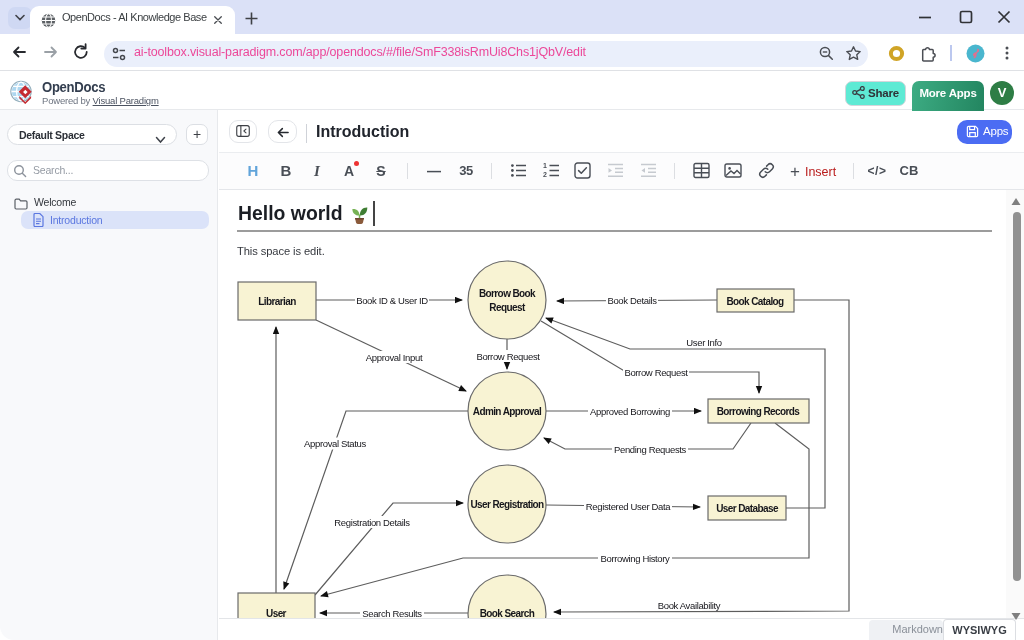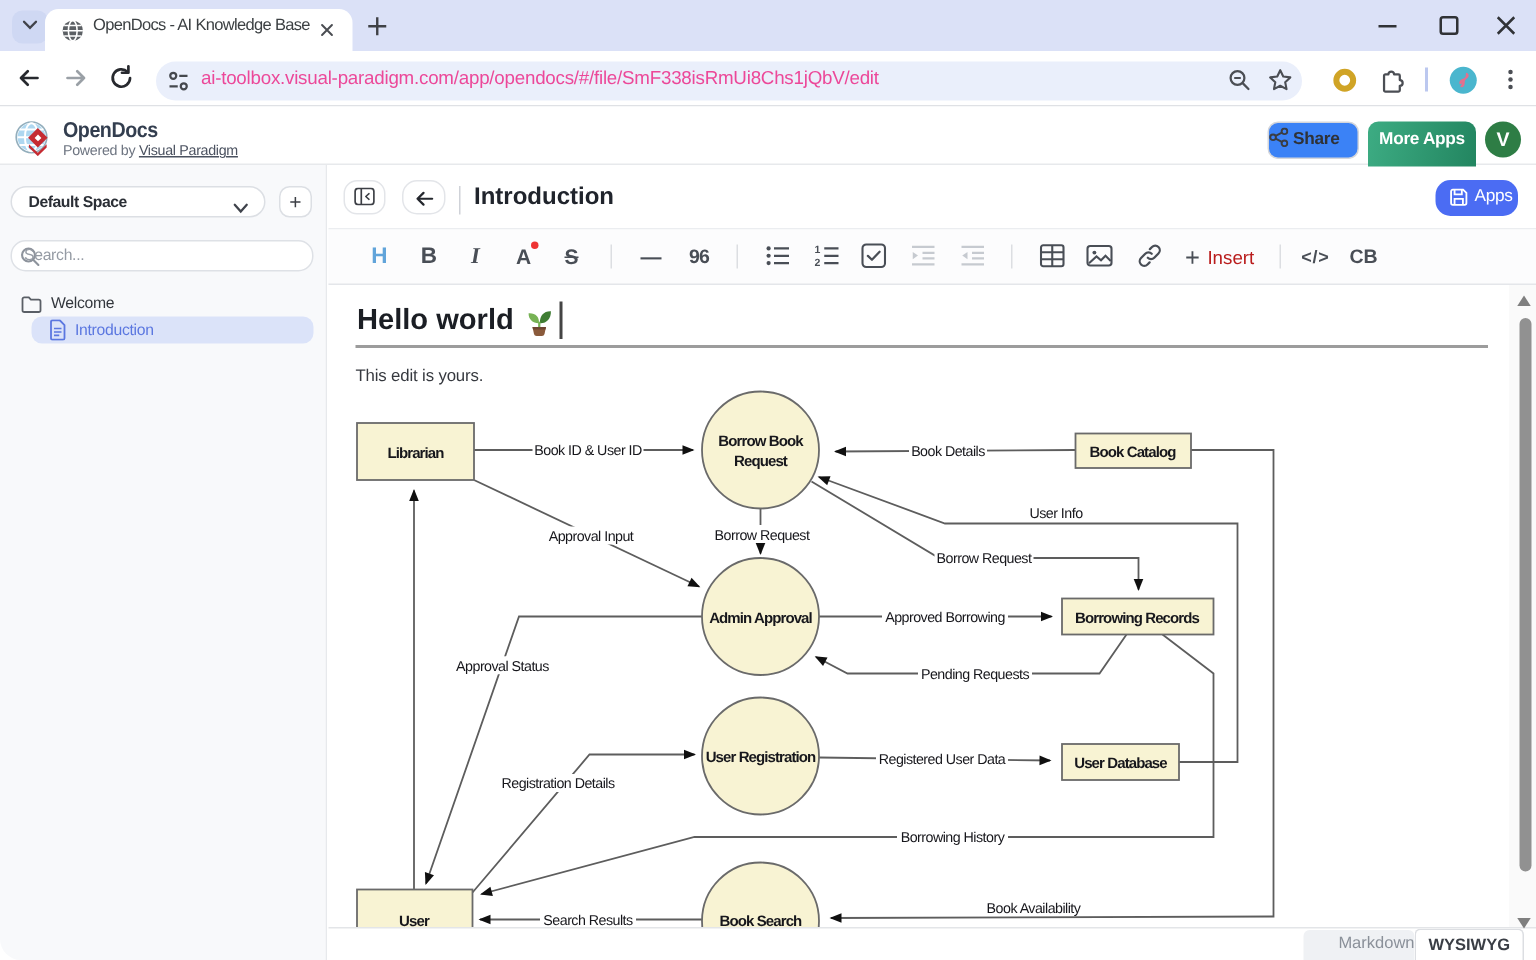--- a/index.html
+++ b/index.html
@@ -21,31 +21,31 @@
   .navic { top:43px; }
   #urlpill { left:104px; top:41px; width:764px; height:26px; border-radius:13px; background:#eaeffb; }
   #urltext { left:134px; top:45px; font-size:12.5px; color:#ec4899; letter-spacing:-0.15px; }
 
   
   #apphead { left:0; top:71px; width:1024px; height:39px; background:#fff; border-bottom:1px solid #e7e9ec; }
   #logo { left:10px; top:80px; }
   #brand { left:42px; top:79px; font-size:12.5px; font-weight:bold; color:#333e4f; letter-spacing:-0.3px; transform:scale(1.05,1.15); transform-origin:left top; }
   #powered { left:42px; top:95px; font-size:9.5px; color:#6d7480; letter-spacing:-0.2px; }
   #powered a { color:#4b5260; }
-  #sharebtn { left:845px; top:81px; width:61px; height:25px; background:#3b82f6; border:1px solid #d4d6db; border-radius:7px; font-size:11.5px; font-weight:bold; color:#2f3237; text-align:left; line-height:23px; letter-spacing:-0.2px; }
+  #sharebtn { left:845px; top:81px; width:61px; height:25px; background:#5eead4; border:1px solid #d4d6db; border-radius:7px; font-size:11.5px; font-weight:bold; color:#2f3237; text-align:center; line-height:23px; letter-spacing:-0.2px; }
   #moreapps { left:912px; top:81px; width:72px; height:42px; background:linear-gradient(100deg,#3dac83,#22845f); border-radius:7px; font-size:11.5px; font-weight:bold; color:#fff; text-align:center; line-height:25px; letter-spacing:-0.2px; }
   #avatarv { left:990px; top:81px; width:24px; height:24px; border-radius:50%; background:#2e7d45; color:#fff; font-size:13px; font-weight:bold; text-align:center; line-height:24px; }
 
   
   #sidebar { left:0; top:110px; width:218px; height:530px; background:#f8f9fb; border-right:1px solid #e7e9ec; border-bottom-left-radius:14px; }
   #spacesel { left:7px; top:124px; width:170px; height:21px; background:#fff; border:1px solid #dcdfe4; border-radius:11px; font-size:10.5px; font-weight:bold; color:#2b2f36; line-height:20px; padding-left:11px; letter-spacing:-0.3px; }
   #spacechev { left:155px; top:130px; }
   #plusbtn { left:186px; top:124px; width:22px; height:21px; background:#fff; border:1px solid #dcdfe4; border-radius:7px; color:#3d4046; text-align:center; line-height:19px; font-size:14px; }
   #searchbox { left:7px; top:160px; width:202px; height:21px; background:#fff; border:1px solid #dee1e6; border-radius:10px; }
-  #searchtxt { left:16px; top:164px; font-size:10.5px; color:#959ba4; letter-spacing:-0.2px; }
+  #searchtxt { left:33px; top:164px; font-size:10.5px; color:#959ba4; letter-spacing:-0.2px; }
   #welcome { left:34px; top:196px; font-size:10.5px; color:#33373d; letter-spacing:-0.2px; }
   #intro-item { left:21px; top:211px; width:188px; height:18px; background:#dbe3f9; border-radius:7px; }
   #intro-txt { left:50px; top:214px; font-size:10.5px; color:#5b77e0; letter-spacing:-0.2px; }
 
   
   #dochead { left:219px; top:111px; width:805px; height:42px; background:#fff; border-bottom:1px solid #ebedf0; }
   .hbtn { top:120px; width:28px; height:23px; background:#fff; border:1px solid #e3e5e9; border-radius:9px; }
   #vsep1 { left:306px; top:124px; width:1px; height:19px; background:#cfd2d8; }
   #doctitle { left:316px; top:123px; font-size:16px; font-weight:bold; color:#20242c; }
   #savebtn { left:957px; top:120px; width:55px; height:24px; background:#4b6cf3; border-radius:10px; color:#fff; font-size:11.5px; letter-spacing:-0.2px; }
@@ -207,21 +207,21 @@
     </svg><span style="position:absolute; left:26px; top:5px;">Apps</span></div>
 
   <div class="abs" id="toolbar"></div>
   <div class="ti" style="left:245px; width:16px; color:#61a4da; font-weight:bold; font-size:15px;">H</div>
   <div class="ti" style="left:278px; width:16px; font-weight:bold; font-size:15px;">B</div>
   <div class="ti" style="left:310px; width:14px; font-style:italic; font-size:15px; font-family:'Liberation Serif',serif; font-weight:bold;">I</div>
   <div class="ti" style="left:341px; width:16px; font-weight:bold; font-size:14px;">A<span style="position:absolute; right:-2px; top:-1px; width:5px; height:5px; background:#e33; border-radius:50%;"></span></div>
   <div class="ti" style="left:373px; width:16px; font-weight:bold; font-size:14px; text-decoration:line-through;">S</div>
   <div class="tsep" style="left:407px;"></div>
   <div class="ti" style="left:426px; width:16px; font-weight:bold;">—</div>
-  <div class="ti" style="left:458px; width:16px; font-weight:bold; font-size:13px; letter-spacing:-0.5px;">96</div>
+  <div class="ti" style="left:458px; width:16px; font-weight:bold; font-size:13px; letter-spacing:-0.5px;">35</div>
   <div class="tsep" style="left:491px;"></div>
   <div class="ti" style="left:510px;"><svg width="17" height="17" viewBox="0 0 17 17">
       <circle cx="2.4" cy="3.6" r="1.4" fill="#494e56"></circle>
       <circle cx="2.4" cy="8.5" r="1.4" fill="#494e56"></circle>
       <circle cx="2.4" cy="13.4" r="1.4" fill="#494e56"></circle>
       <path d="M6 3.6 H16 M6 8.5 H16 M6 13.4 H16" stroke="#494e56" stroke-width="1.5"></path>
     </svg></div>
   <div class="ti" style="left:543px;"><svg width="17" height="17" viewBox="0 0 17 17">
       <text x="0" y="6.4" font-size="7" font-weight="bold" fill="#494e56" font-family="Liberation Sans">1</text>
       <text x="0" y="15.4" font-size="7" font-weight="bold" fill="#494e56" font-family="Liberation Sans">2</text>
@@ -261,21 +261,21 @@
   <div class="abs" id="h1">Hello world</div>
   <div class="abs" style="left:349px; top:203px;"><svg width="21" height="22" viewBox="0 0 21 22">
       <path d="M10.3 12.5 C10.5 8.2 8 5.6 3.4 5.9 C3.3 10.1 6.3 12.6 10.3 12.5 Z" fill="#77b255"></path>
       <path d="M10.9 12.5 C10.7 7.6 13.5 4.3 18.3 4.5 C18.4 9.5 15.2 12.8 10.9 12.5 Z" fill="#3f7d33"></path>
       <path d="M10.5 15.5 C10.5 13.5 10.5 12.5 10.6 11.5" stroke="#77b255" stroke-width="1.5" fill="none"></path>
       <path d="M6 15 h9 l-1 4.6 a1.8 1.8 0 0 1 -1.8 1.4 h-3.4 a1.8 1.8 0 0 1 -1.8 -1.4 Z" fill="#8a5a3b"></path>
       <path d="M6 15 h9 l-0.3 1.6 h-8.4 Z" fill="#6d4531"></path>
     </svg></div>
   <div class="abs" id="cursor"></div>
   <div class="abs" id="h1line"></div>
-  <div class="abs" id="para">This edit is yours.</div>
+  <div class="abs" id="para">This space is edit.</div>
 
   <svg class="abs" id="diagram" width="1024" height="640" viewBox="0 0 1024 640" style="left:0; top:0;">
     <defs>
       <marker id="arr" markerWidth="9" markerHeight="8" refX="7.5" refY="3.5" orient="auto" markerUnits="userSpaceOnUse">
         <path d="M0.5 0.3 L8.5 3.5 L0.5 6.7 Z" fill="#101010"></path>
       </marker>
     </defs>
     <g stroke="#5d5d5d" stroke-width="1.2" fill="none">
       <polyline points="316,300 462,300" marker-end="url(#arr)"></polyline>
       <polyline points="717,300 557,301" marker-end="url(#arr)"></polyline>

